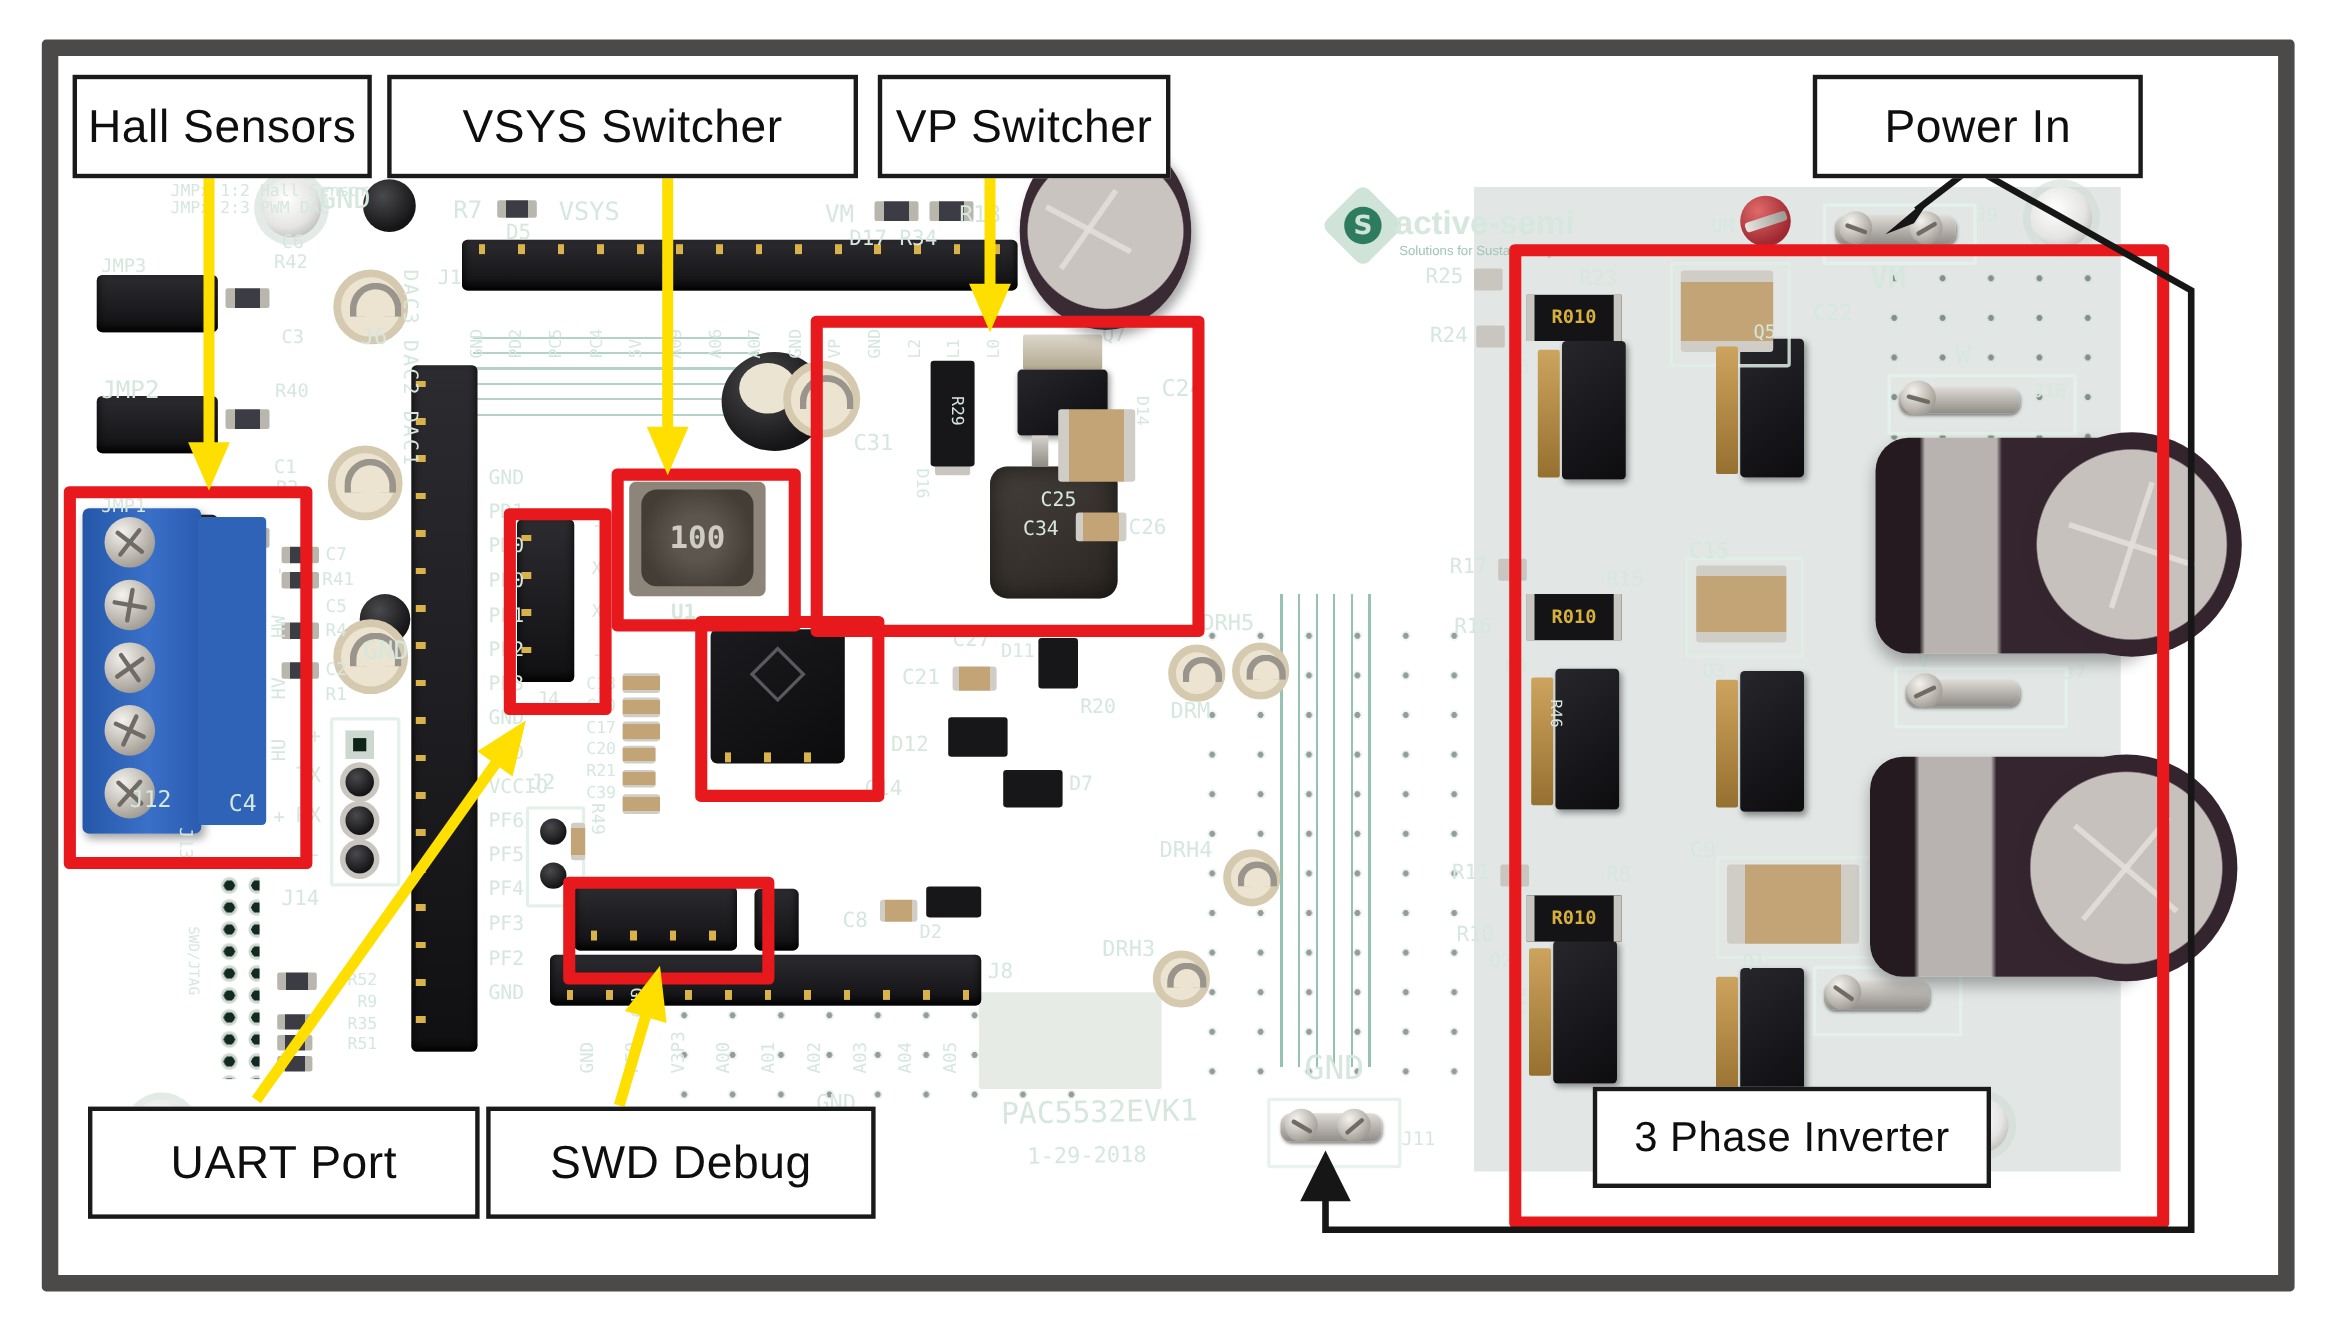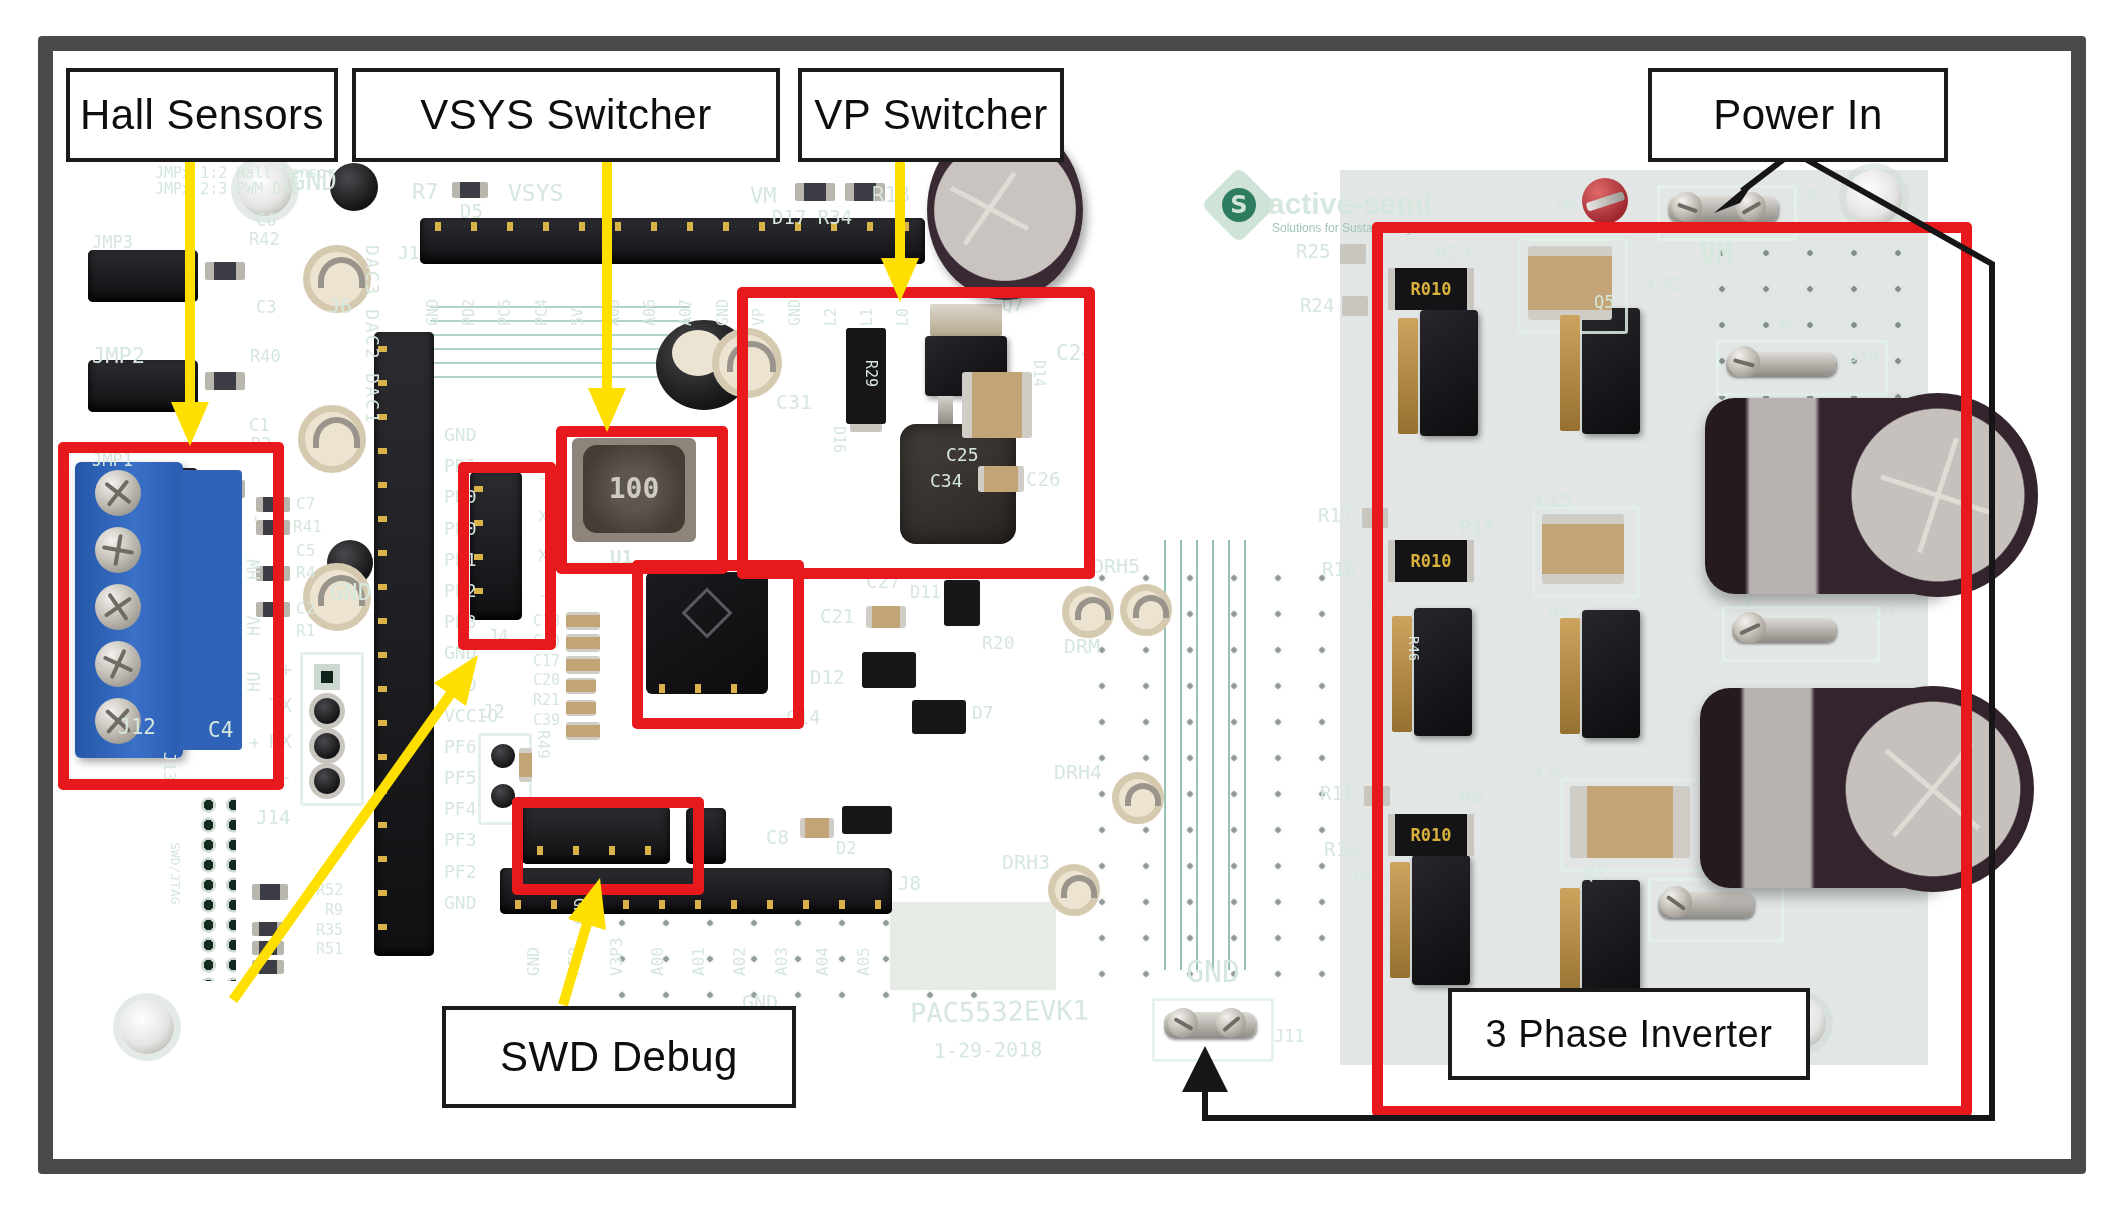--- a/index.html
+++ b/index.html
@@ -529,20 +529,23 @@
     </div>
   <div class="callout" style="left:352px;top:68px;width:420px;height:86px;" data-name="callout-vsys-switcher">
       <span>VSYS Switcher</span>
     </div>
   <div class="callout" style="left:798px;top:68px;width:258px;height:86px;" data-name="callout-vp-switcher">
       <span>VP Switcher</span>
     </div>
   <div class="callout" style="left:1648px;top:68px;width:292px;height:86px;" data-name="callout-power-in">
       <span>Power In</span>
     </div>
+  <div class="callout" style="left:80px;top:1006px;width:348px;height:94px;" data-name="callout-uart-port">
+      <span>UART Port</span>
+    </div>
   <div class="callout" style="left:442px;top:1006px;width:346px;height:94px;" data-name="callout-swd-debug">
       <span>SWD Debug</span>
     </div>
   <div class="callout" style="left:1448px;top:988px;width:354px;height:84px;font-size:38px;" data-name="callout-3-phase-inverter">
       <span>3 Phase Inverter</span>
     </div>
 
 </div>
 
 <style>

